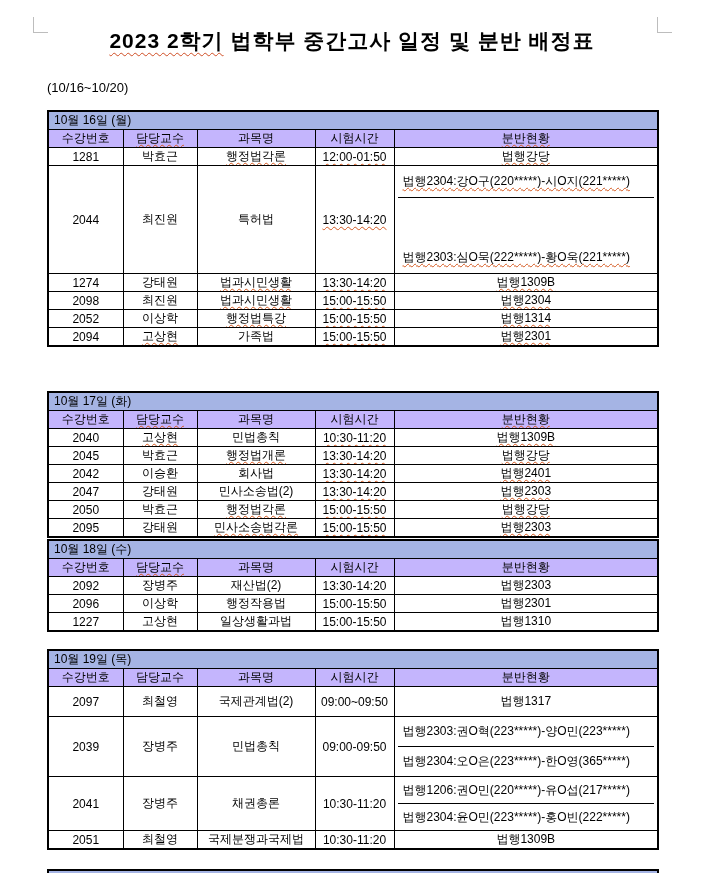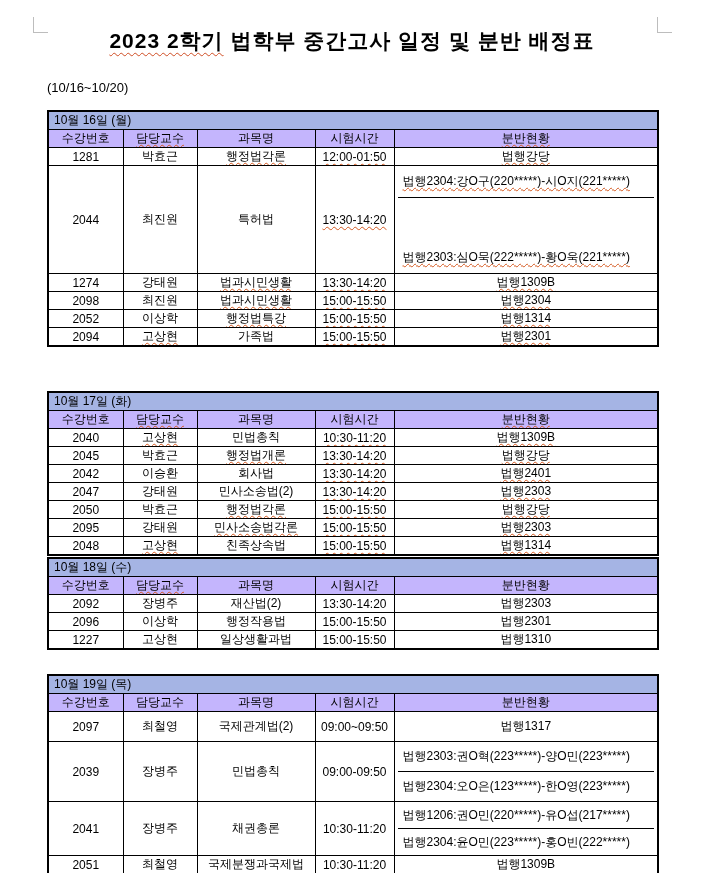--- a/index.html
+++ b/index.html
@@ -176,27 +176,20 @@
           <td class="wavy">15:00-15:50</td>
           <td class="wavy">법행강당</td>
         </tr>
         <tr>
           <td>2095</td>
           <td>강태원</td>
           <td class="wavy">민사소송법각론</td>
           <td class="wavy">15:00-15:50</td>
           <td class="wavy">법행2303</td>
         </tr>
-        <tr>
-          <td>2048</td>
-          <td class="wavy">고상현</td>
-          <td>친족상속법</td>
-          <td class="wavy">15:00-15:50</td>
-          <td class="wavy">법행1314</td>
-        </tr>
       </tbody>
     </table>
     <table class="sched" style="margin-top: 1px;">
       <colgroup>
         <col style="width: 75px;">
         <col style="width: 74px;">
         <col style="width: 118px;">
         <col style="width: 79px;">
         <col style="width: 264px;">
       </colgroup>
@@ -227,21 +220,21 @@
         </tr>
         <tr>
           <td>1227</td>
           <td>고상현</td>
           <td>일상생활과법</td>
           <td>15:00-15:50</td>
           <td>법행1310</td>
         </tr>
       </tbody>
     </table>
-    <table class="sched" style="margin-top: 24px;">
+    <table class="sched" style="margin-top: 17px;">
       <colgroup>
         <col style="width: 75px;">
         <col style="width: 74px;">
         <col style="width: 118px;">
         <col style="width: 79px;">
         <col style="width: 264px;">
       </colgroup>
       <tbody>
         <tr class="date-row">
           <td colspan="5">10월 19일 (목)</td>
@@ -263,21 +256,21 @@
         <tr style="height: 60px;">
           <td>2039</td>
           <td>장병주</td>
           <td>민법총칙</td>
           <td>09:00-09:50</td>
           <td class="splitcell">
             <div class="sub subtop" style="height: 29px;">
               <span>법행2303:권O혁(223*****)-양O민(223*****)</span>
             </div>
             <div class="sub" style="height: 29px;">
-              <span>법행2304:오O은(123*****)-한O영(223*****)</span>
+              <span>법행2304:오O은(223*****)-한O영(365*****)</span>
             </div>
           </td>
         </tr>
         <tr style="height: 54px;">
           <td>2041</td>
           <td>장병주</td>
           <td>채권총론</td>
           <td>10:30-11:20</td>
           <td class="splitcell">
             <div class="sub subtop" style="height: 26px;">

